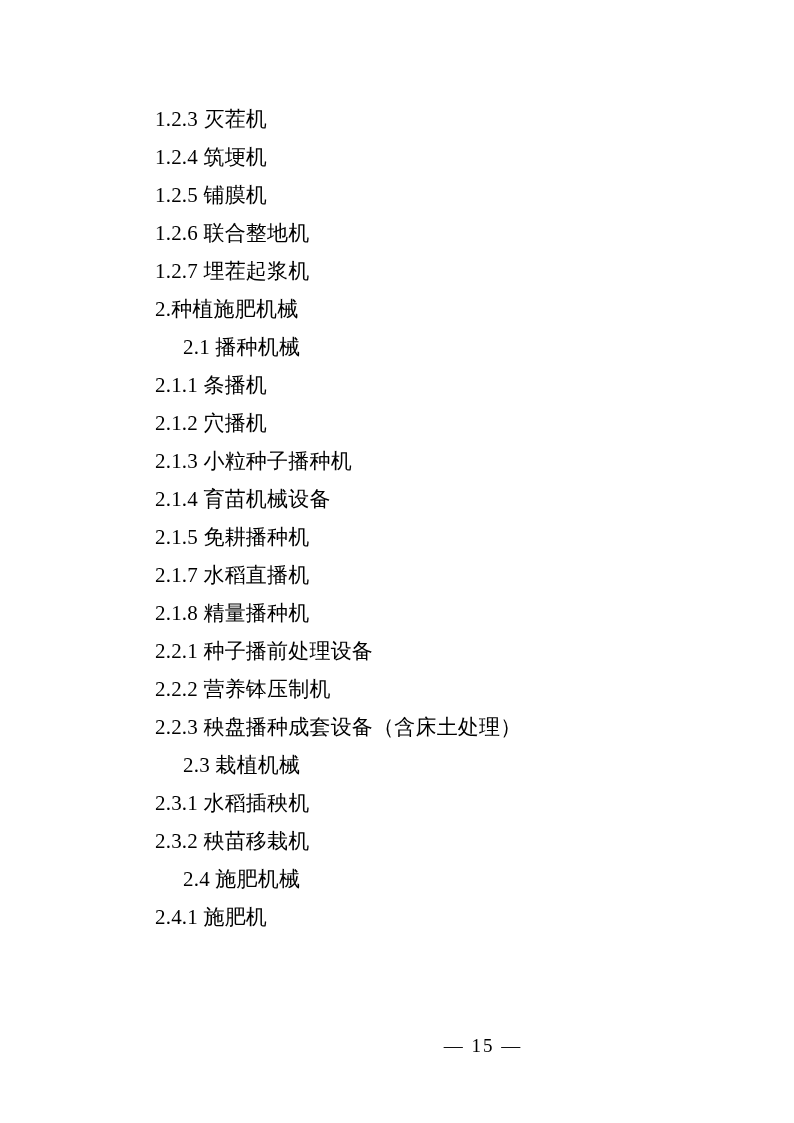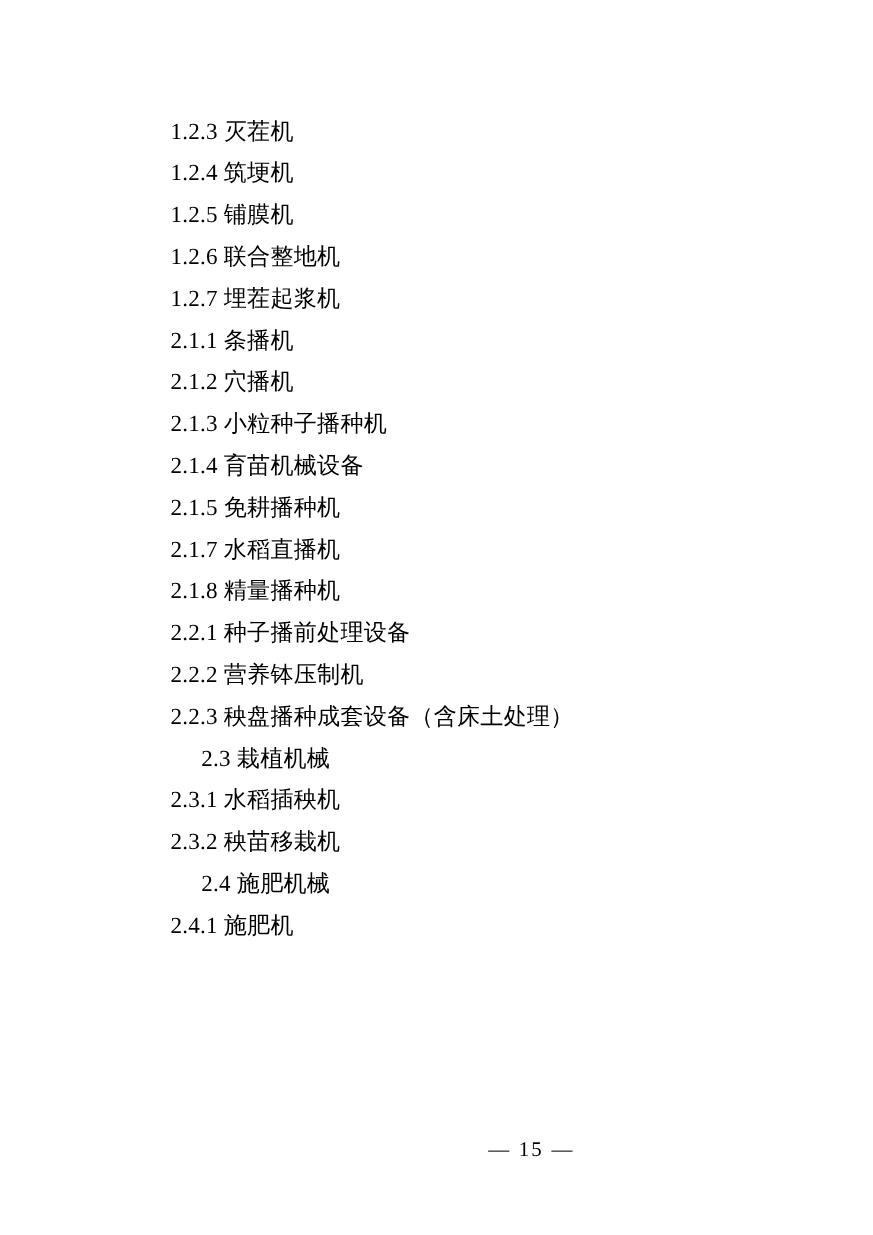--- a/index.html
+++ b/index.html
@@ -59,20 +59,22 @@
 </head>
 <body>
 
 <div class="page">
   <ul class="toc-list">
     <li class="toc-item indent-1">1.2.3 灭茬机</li>
     <li class="toc-item indent-1">1.2.4 筑埂机</li>
     <li class="toc-item indent-1">1.2.5 铺膜机</li>
     <li class="toc-item indent-1">1.2.6 联合整地机</li>
     <li class="toc-item indent-1">1.2.7 埋茬起浆机</li>
+    <li class="toc-item indent-1">2.种植施肥机械</li>
+    <li class="toc-item indent-2">2.1 播种机械</li>
     <li class="toc-item indent-1">2.1.1 条播机</li>
     <li class="toc-item indent-1">2.1.2 穴播机</li>
     <li class="toc-item indent-1">2.1.3 小粒种子播种机</li>
     <li class="toc-item indent-1">2.1.4 育苗机械设备</li>
     <li class="toc-item indent-1">2.1.5 免耕播种机</li>
     <li class="toc-item indent-1">2.1.7 水稻直播机</li>
     <li class="toc-item indent-1">2.1.8 精量播种机</li>
     <li class="toc-item indent-1">2.2.1 种子播前处理设备</li>
     <li class="toc-item indent-1">2.2.2 营养钵压制机</li>
     <li class="toc-item indent-1">2.2.3 秧盘播种成套设备（含床土处理）</li>

